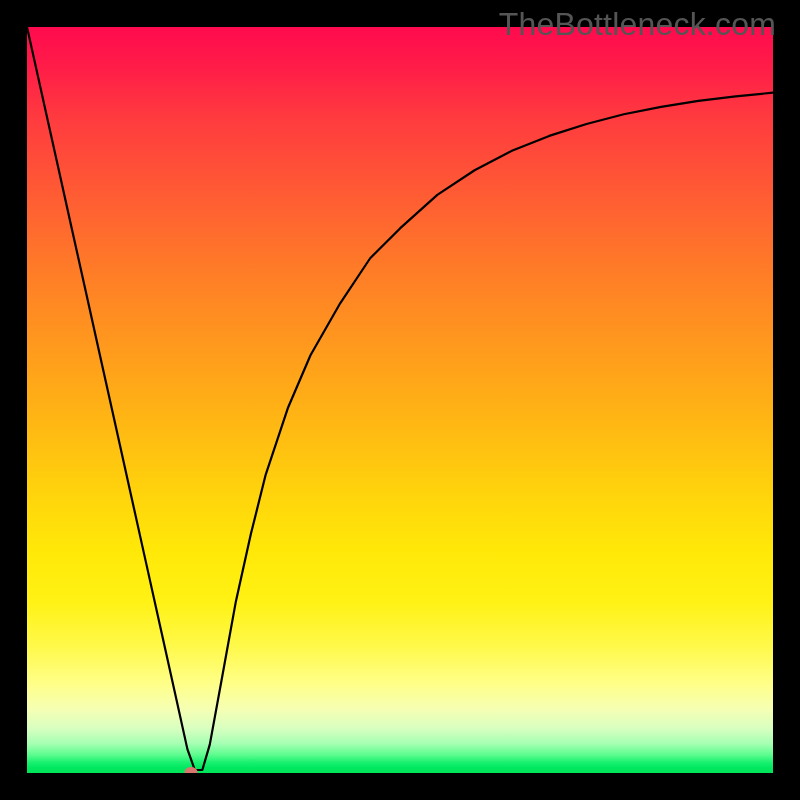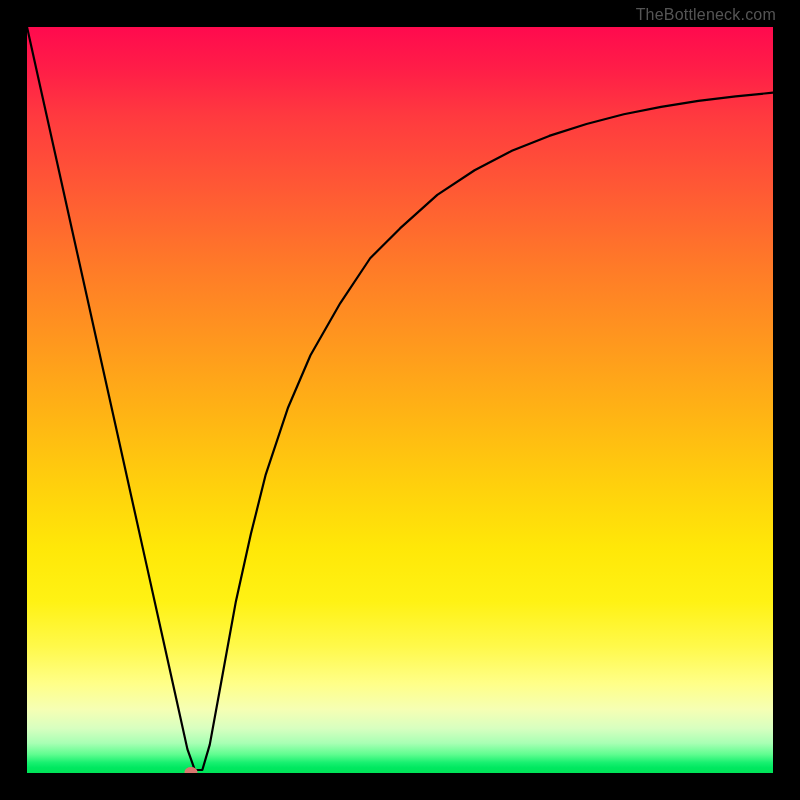--- a/index.html
+++ b/index.html
@@ -15,21 +15,21 @@
     position: relative;
     width: 800px;
     height: 800px;
     background: #000000;
   }
   .watermark {
     position: absolute;
     top: 6px;
     right: 24px;
     color: #555555;
-    font-size: 16px;
+    font-size: 32px;
     font-weight: 500;
     letter-spacing: 0.2px;
     z-index: 10;
     user-select: none;
   }
   .plot-area {
     position: absolute;
     left: 27px;
     top: 27px;
     width: 746px;

